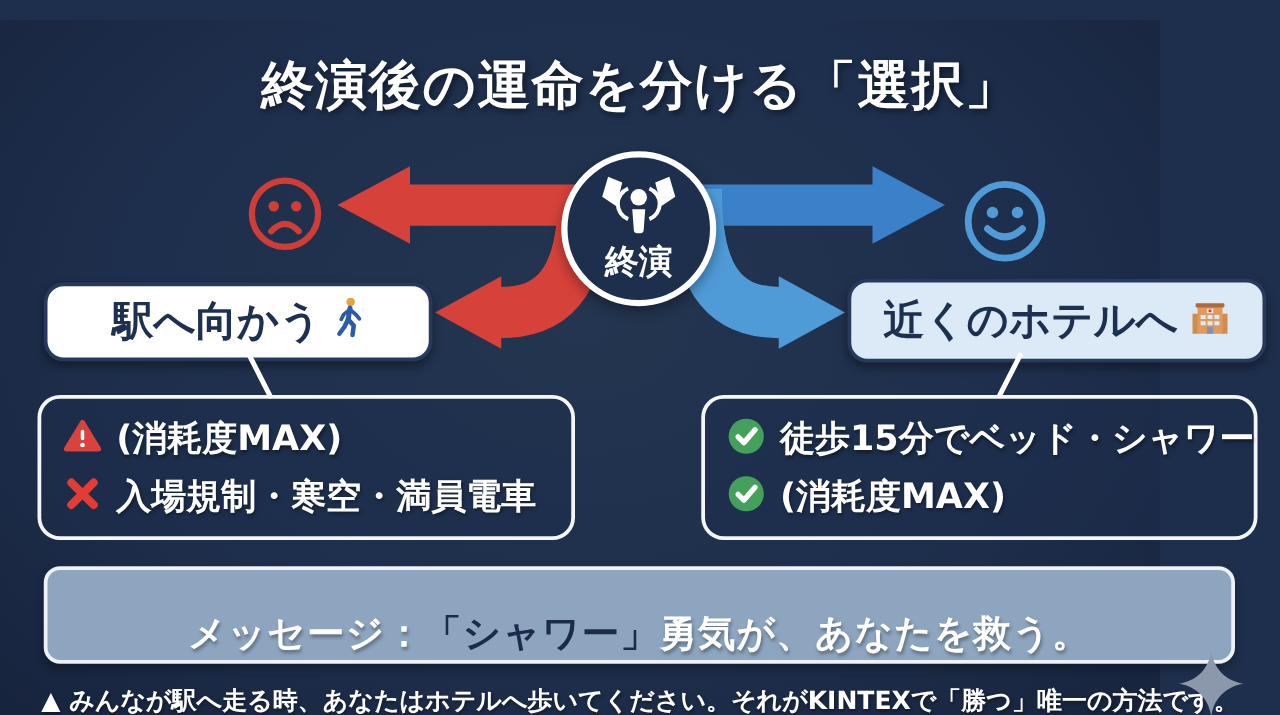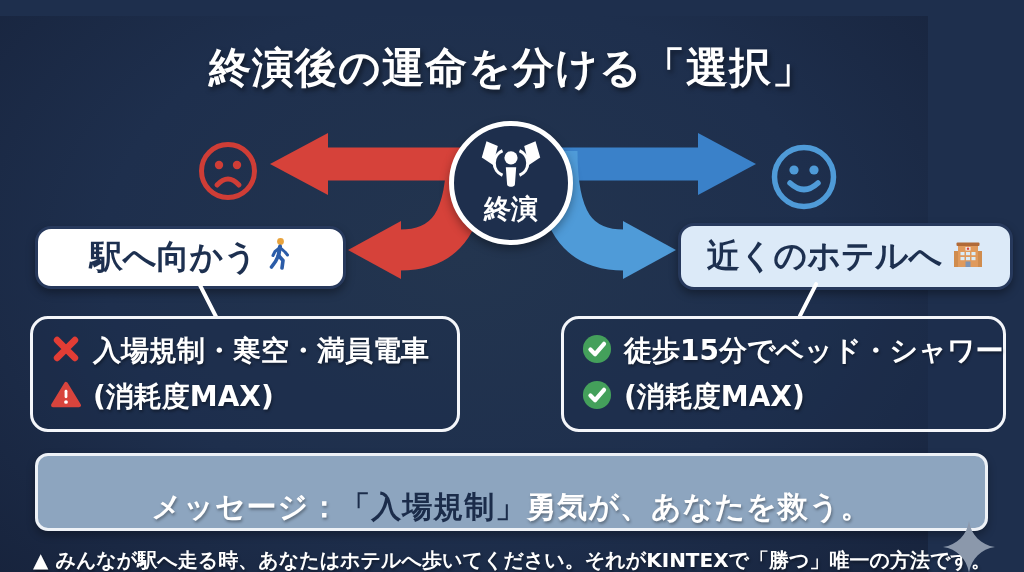--- a/index.html
+++ b/index.html
@@ -171,36 +171,36 @@
       </svg>
     </span>
   </div>
 
   <div class="connector connector-left"></div>
   <div class="connector connector-right"></div>
 
   <div class="detail-box detail-left">
     <div class="detail-row">
       <span>
-        <svg width="30" height="30" viewBox="0 0 32 32">
-          <path d="M6.5 6.5 L25.5 25.5 M25.5 6.5 L6.5 25.5" stroke="#e23d35" stroke-width="7" stroke-linecap="round"></path>
-        </svg>
-      </span>
-      <span class="detail-text">入場規制・寒空・満員電車</span>
-    </div>
-    <div class="detail-row">
-      <span>
         <svg width="30" height="28" viewBox="0 0 32 30">
           <path d="M16 3 L30 26 H2 Z" fill="#d8443d" stroke="#d8443d" stroke-width="4" stroke-linejoin="round"></path>
           <rect x="14.5" y="9.5" width="3" height="9" rx="1.5" fill="#ffffff"></rect>
           <circle cx="16" cy="22.5" r="2" fill="#ffffff"></circle>
         </svg>
       </span>
       <span class="detail-text">(消耗度MAX)</span>
     </div>
+    <div class="detail-row">
+      <span>
+        <svg width="30" height="30" viewBox="0 0 32 32">
+          <path d="M6.5 6.5 L25.5 25.5 M25.5 6.5 L6.5 25.5" stroke="#e23d35" stroke-width="7" stroke-linecap="round"></path>
+        </svg>
+      </span>
+      <span class="detail-text">入場規制・寒空・満員電車</span>
+    </div>
   </div>
 
   <div class="detail-box detail-right">
     <div class="detail-row">
       <span>
         <svg width="30" height="30" viewBox="0 0 32 32">
           <circle cx="16" cy="16" r="15" fill="#44a05b"></circle>
           <path d="M9 16.5 L14 21.5 L23.5 10.5" stroke="#ffffff" stroke-width="4.5" fill="none" stroke-linecap="round" stroke-linejoin="round"></path>
         </svg>
       </span>
@@ -212,21 +212,21 @@
           <circle cx="16" cy="16" r="15" fill="#44a05b"></circle>
           <path d="M9 16.5 L14 21.5 L23.5 10.5" stroke="#ffffff" stroke-width="4.5" fill="none" stroke-linecap="round" stroke-linejoin="round"></path>
         </svg>
       </span>
       <span class="detail-text">(消耗度MAX)</span>
     </div>
   </div>
 
   <div class="message-bar">
     <span class="msg-white">メッセージ：</span>
-    <span class="msg-navy">「入場規制」</span>
+    <span class="msg-navy">「シャワー」</span>
     <span class="msg-white">勇気が、あなたを救う。</span>
   </div>
 
   <div class="footnote">▲ みんなが駅へ走る時、あなたはホテルへ歩いてください。それがKINTEXで「勝つ」唯一の方法です。</div>
 
   <span class="sparkle">
     <svg width="56" height="56" viewBox="0 0 56 56">
       <path d="M28 2 C30 16 40 26 54 28 C40 30 30 40 28 54 C26 40 16 30 2 28 C16 26 26 16 28 2 Z" fill="#8b98ab"></path>
     </svg>
   </span>

